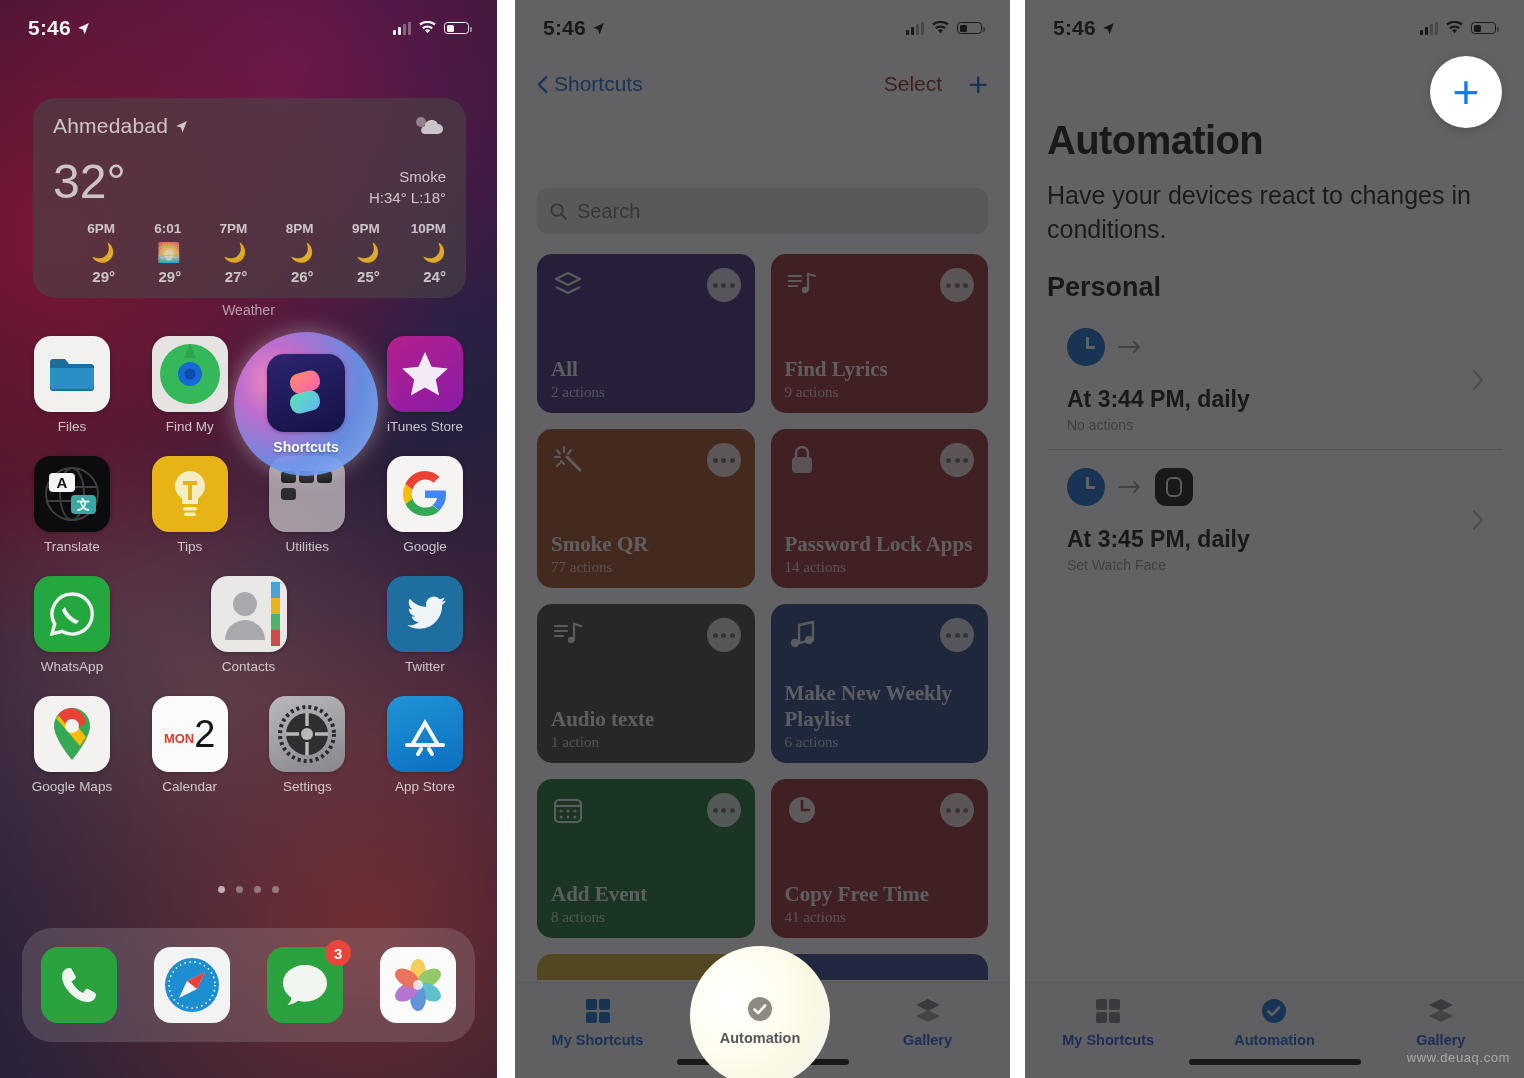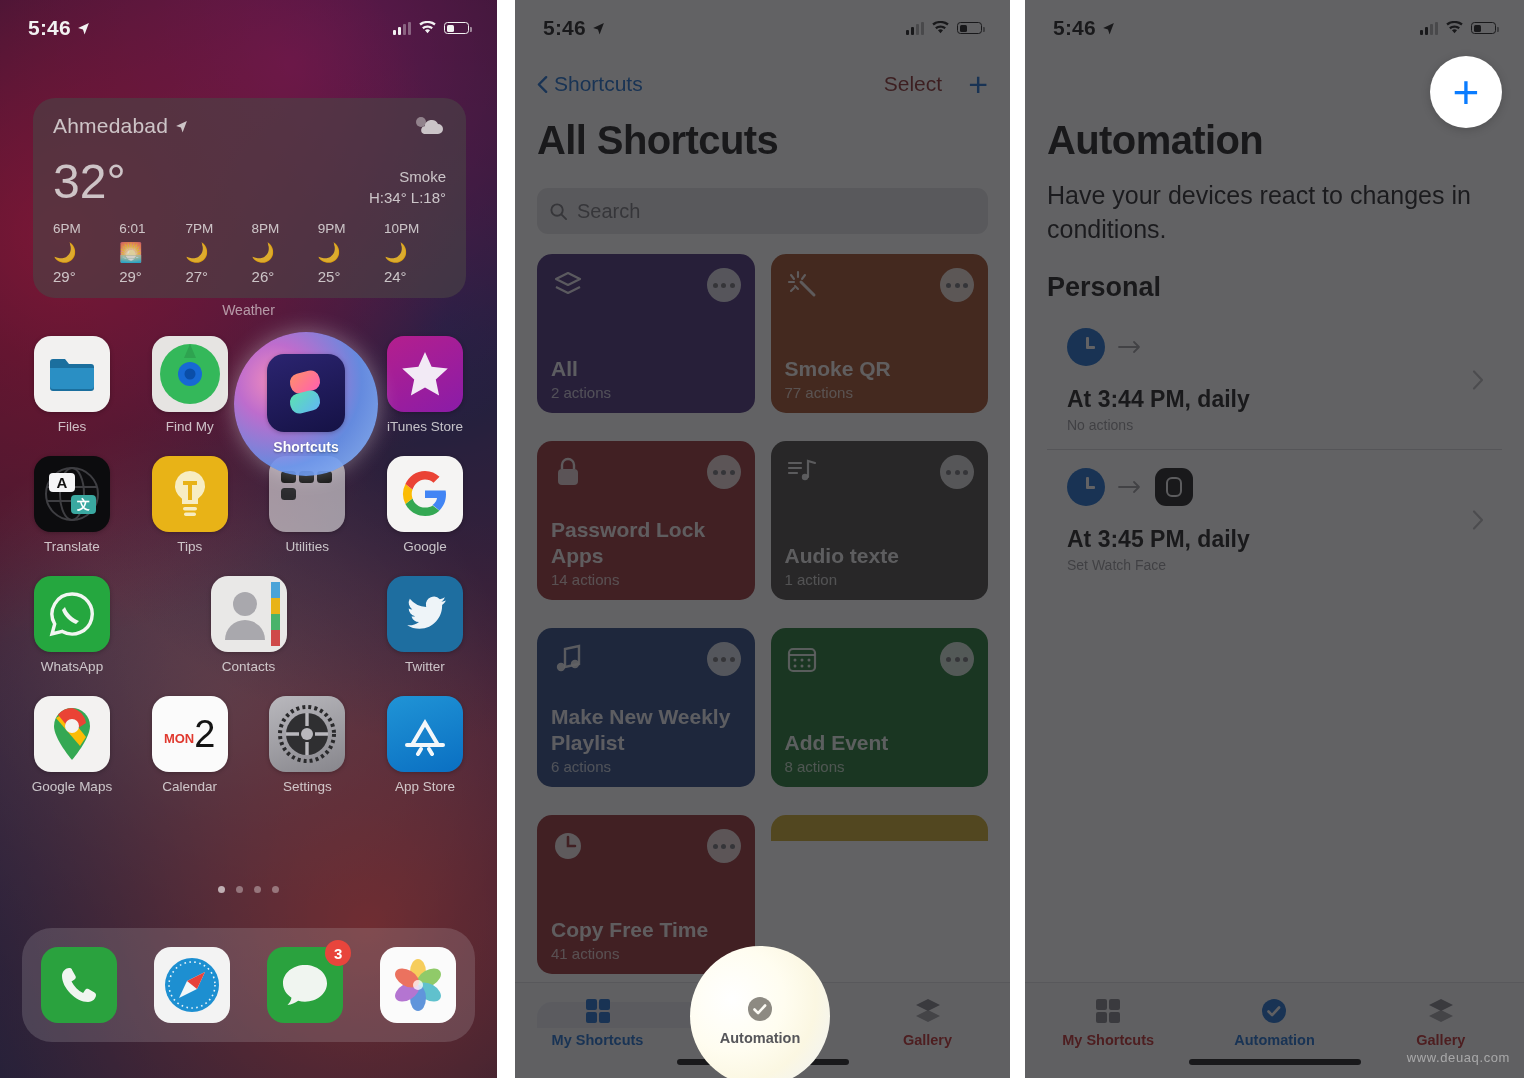--- a/index.html
+++ b/index.html
@@ -53,21 +53,21 @@
   
   .widget { position:absolute; left:33px; top:98px; width:433px; height:200px;
     border-radius:22px; background:rgba(74,68,70,0.62); padding:16px 20px 12px;
     color:rgba(235,232,232,.80); z-index:20; }
   .w-top { display:flex; justify-content:space-between; align-items:flex-start; }
   .w-city { font-size:21px; display:flex; align-items:center; gap:7px; letter-spacing:.2px; }
   .w-temp { font-size:48px; font-weight:200; line-height:52px; margin-top:2px; }
   .w-right { text-align:right; font-size:15px; line-height:21px; padding-top:28px; }
   .w-mid { display:flex; justify-content:space-between; align-items:flex-end; }
   .w-hours { display:flex; justify-content:space-between; margin-top:10px; }
-  .w-h { text-align:left; width:62px; font-size:13.5px; line-height:22px; }
+  .w-h { text-align:right; width:62px; font-size:13.5px; line-height:22px;font-weight:bold; }
   .w-h .ic { font-size:19px; line-height:26px; }
   .w-h .tp { font-size:15px; }
   .w-label { position:absolute; left:0; right:0; top:302px; text-align:center;
     font-size:14px; color:rgba(235,232,232,.62); z-index:20; }
 
   
   .appgrid { position:absolute; left:20px; right:20px; top:336px; z-index:20; }
   .approw { display:flex; justify-content:space-between; margin-bottom:22px; }
   .app { width:104px; text-align:center; }
   .appicon { width:76px; height:76px; margin:0 auto; border-radius:17px;
@@ -120,21 +120,21 @@
 
   .bigtitle { position:absolute; left:22px; top:118px; font-size:40px;
     font-weight:700; color:#0b0b0b; letter-spacing:-.6px; z-index:10; }
 
   .searchbar { position:absolute; left:22px; right:22px; top:188px; height:46px;
     background:rgba(120,120,128,0.22); border-radius:11px; display:flex;
     align-items:center; gap:9px; padding:0 12px; z-index:10; }
   .search-ph { color:#6d6d72; font-size:20px; }
 
   .cardgrid { position:absolute; left:22px; right:22px; top:254px;
-    display:grid; grid-template-columns:1fr 1fr; gap:28px 16px; z-index:10; }
+    display:grid; grid-template-columns:1fr 1fr; gap:16px 16px; z-index:10;font-family:Liberation Serif, serif; }
   .card { height:159px; border-radius:15px; padding:14px 14px 12px;
     position:relative; display:flex; flex-direction:column;
     justify-content:space-between; overflow:hidden; }
   .card-top { display:flex; justify-content:space-between; align-items:flex-start; }
   .card-ic { width:34px; height:34px; color:rgba(255,255,255,.88); }
   .dots { width:34px; height:34px; border-radius:17px;
     background:rgba(255,255,255,.80); display:flex; align-items:center;
     justify-content:center; gap:3.5px; }
   .dots i { width:5px; height:5px; border-radius:50%; background:#6a6a6e; display:block; }
   .card-name { font-size:21px; font-weight:600; color:rgba(255,255,255,.92);
@@ -143,21 +143,21 @@
   .card-partial { height:26px; border-radius:15px 15px 0 0; }
 
   .tabbar { position:absolute; left:0; right:0; bottom:0; height:96px;
     background:rgba(246,246,248,0.92); border-top:1px solid rgba(0,0,0,.10);
     display:flex; z-index:12; }
   .tab { flex:1; display:flex; flex-direction:column; align-items:center;
     justify-content:center; gap:6px; padding-bottom:18px; }
   .tab-ic { width:30px; height:30px; }
   .tab-lb { font-size:14.5px; font-weight:600; }
   .tab.on .tab-lb { color:#0a63c9; }
-  .tab.off .tab-lb { color:#b91c1c; }
+  .tab.off .tab-lb { color:#1d4ed8; }
   .homebar { position:absolute; left:50%; transform:translateX(-50%); bottom:13px;
     width:172px; height:6px; border-radius:3px; background:#0d0d0d; z-index:14; }
 
   .tabspot { position:absolute; left:175px; bottom:-8px; width:140px; height:140px;
     border-radius:50%; z-index:45;
     background:radial-gradient(circle at 30% 38%, #ffffff 0%, #fffdf0 40%,
       #fbf7e2 64%, #eef2fb 100%);
     display:flex; flex-direction:column; align-items:center; justify-content:center;
     padding-top:8px; gap:6px; }
   .tabspot .tab-lb { color:#56565a; }
@@ -546,21 +546,20 @@
             <path d="M10 2L2 10l8 8"></path>
           </svg>
         <span>Shortcuts</span>
       </div>
       <div class="nav-right">
         <span class="nav-select">Select</span>
         <span class="nav-plus">+</span>
       </div>
     </div>
 
-    <div class="bigtitle">All Shortcuts</div>
 
     <div class="searchbar">
       <svg width="19" height="19" viewBox="0 0 20 20" fill="none" stroke="#6d6d72" stroke-width="2">
           <circle cx="8.5" cy="8.5" r="6"></circle>
           <path d="M13 13l5 5" stroke-linecap="round"></path>
         </svg>
       <span class="search-ph">Search</span>
     </div>
 
     <div class="cardgrid">
@@ -576,20 +575,38 @@
               <i></i>
               <i></i>
             </div>
         </div>
         <div>
           <div class="card-name">All</div>
           <div class="card-sub">2 actions</div>
         </div>
       </div>
 
+      <div class="card" style="background:#8f2326">
+        <div class="card-top">
+          <svg class="card-ic" viewBox="0 0 34 34" fill="none" stroke="currentColor" stroke-width="2.2" stroke-linecap="round">
+              <path d="M4 8h12M4 13h12M4 18h8"></path>
+              <path d="M23 22V6l7 2"></path>
+              <circle cx="20" cy="22" r="3.2" fill="currentColor" stroke="none"></circle>
+            </svg>
+          <div class="dots">
+              <i></i>
+              <i></i>
+              <i></i>
+            </div>
+        </div>
+        <div>
+          <div class="card-name">Find Lyrics</div>
+          <div class="card-sub">9 actions</div>
+        </div>
+      </div>
 
       <div class="card" style="background:#9a4119">
         <div class="card-top">
           <svg class="card-ic" viewBox="0 0 34 34" fill="none" stroke="currentColor" stroke-width="2.1" stroke-linecap="round">
               <path d="M13 4v5M6 7l3 4M20 7l-3 4M4 14h5M13 21l-3-3M9 20l-3 3"></path>
               <path d="M16 14l13 13" stroke-width="3"></path>
             </svg>
           <div class="dots">
               <i></i>
               <i></i>

